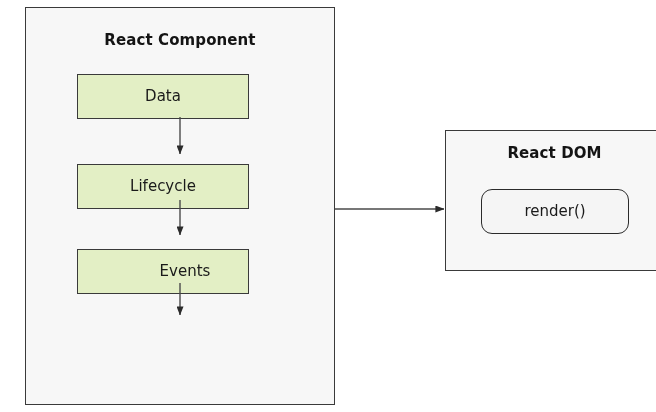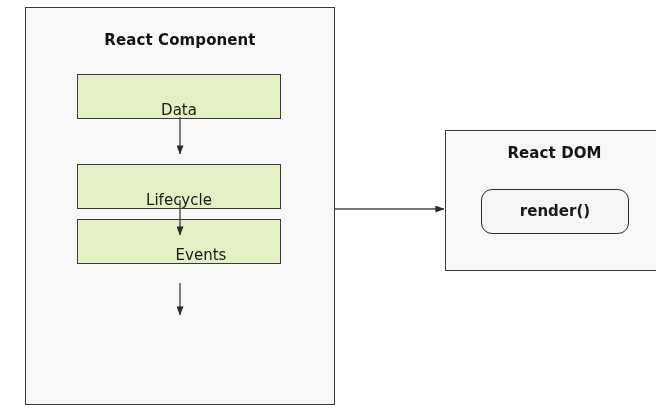--- a/index.html
+++ b/index.html
@@ -57,55 +57,55 @@
   #panel-react-component .panel-title {
     top: 23px;
   }
   #panel-react-dom .panel-title {
     top: 13px;
   }
   
   .node-box {
     position: absolute;
     left: 51px;           
-    width: 204px;
+    width: 172px;
     height: 45px;
     background: #e3efc5;
     border: 1.6px solid #3a3a3a;
     box-sizing: border-box;
     display: flex;
-    align-items: flex-end;
+    align-items: center;
     justify-content: center;
   }
   .node-label {
     font-size: 15px;
     color: #1a1a1a;
     line-height: 1;
   }
   #node-data      { top: 66px; }   
   #node-lifecycle { top: 156px; }  
-  #node-events    { top: 211px; padding-left: 44px; }  
+  #node-events    { top: 241px; padding-left: 44px; }  
   #node-jsx       { top: 309px; }  
   
   #node-render {
     position: absolute;
     left: 35px;       
     top: 58px;        
     width: 148px;
     height: 45px;
     background: #f5f5f5;
     border: 1.6px solid #2b2b2b;
     border-radius: 11px;
     box-sizing: border-box;
     display: flex;
     align-items: center;
     justify-content: center;
   }
   #node-render .node-label {
-    font-weight: bold;
+    font-weight: normal;
     font-size: 15px;
   }
   
   #arrow-layer {
     position: absolute;
     left: 0;
     top: 0;
     width: 656px;
     height: 412px;
     pointer-events: none;

